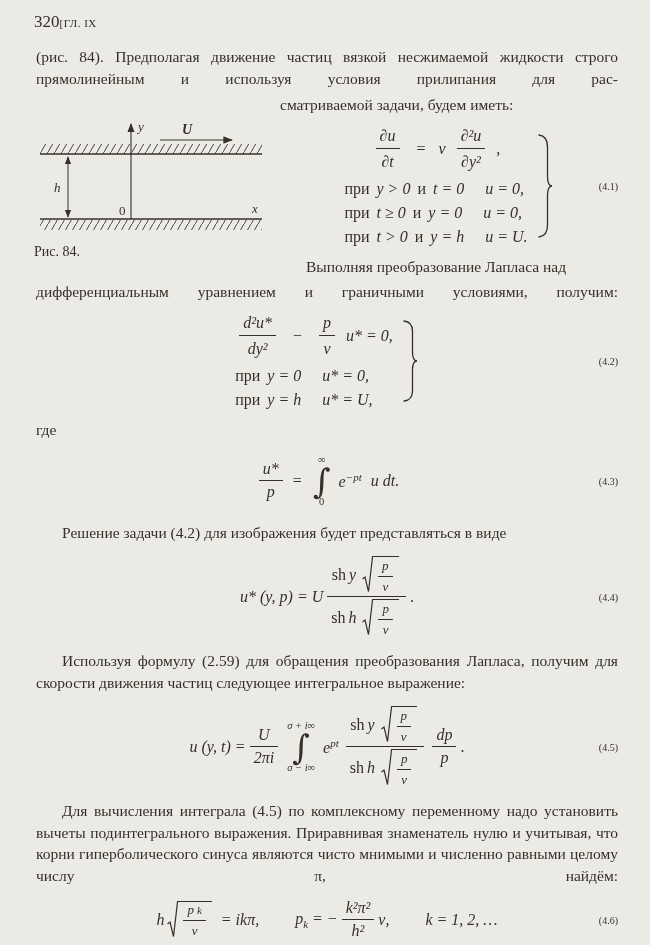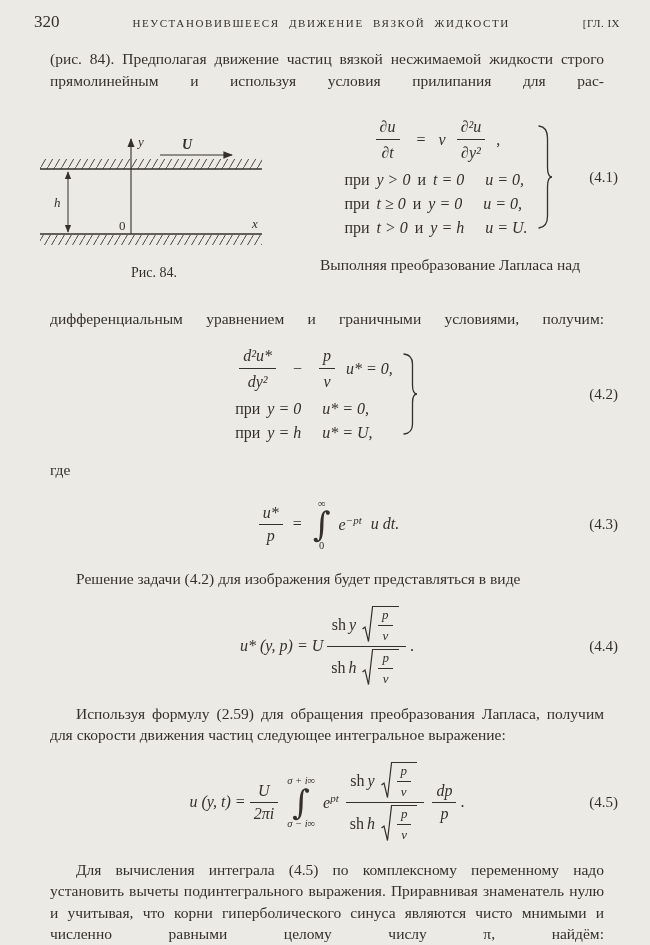--- a/index.html
+++ b/index.html
@@ -11,38 +11,38 @@
   }
   .page{padding:12px 30px 0 34px;position:relative}
 
   
   .header{display:flex;align-items:baseline;margin-bottom:14px}
   .pagenum{font-size:17px}
   .running{flex:1;text-align:center;font-size:11px;letter-spacing:1.6px;word-spacing:5px}
   .chap{font-size:11px;letter-spacing:.5px}
 
   
-  p.body{font-size:15.5px;line-height:21.5px;text-align:justify;margin:16px}
+  p.body{font-size:15.5px;line-height:21.5px;text-align:justify;margin:2px}
   .indent{text-indent:26px}
   .jlast{text-align-last:justify}
 
   
   .fig-row{display:flex;margin-top:3px}
   .figure{flex:0 0 240px;width:240px;margin:0;padding-top:24px}
-  .caption{text-align:center;font-size:14px;margin-top:6px}
+  .caption{text-align:left;font-size:14px;}
   .right-col{flex:1;padding-left:4px}
   svg text{font-family:inherit;fill:#35302a}
   .svglbl{font-size:13px}
   .itxt{font-style:italic}
   .btxt{font-weight:bold;font-style:italic;font-size:14px}
 
   
   .eq,.eqsys{position:relative;display:flex;align-items:center;justify-content:center;font-size:16px;margin:13px 0}
   .eqsys{margin:9px 0}
-  .eqnum{position:absolute;right:2px;top:50%;transform:translateY(-50%);font-size:15px;font-style:normal}
+  .eqnum{position:absolute;right:2px;top:50%;transform:translateY(-50%);font-size:10px;font-style:normal}
   .it{font-style:italic}
   .fn{font-style:normal}
   .op{margin:0 6px}
   .gapL{margin-left:36px}
   .gapS{margin-left:6px}
 
   .frac{display:inline-flex;flex-direction:column;align-items:stretch;text-align:center;margin:0 4px}
   .frac>.num{border-bottom:1px solid #35302a;padding:0 4px 2px;display:flex;justify-content:center;align-items:center;gap:3px}
   .frac>.den{padding:2px 4px 0;display:flex;justify-content:center;align-items:center;gap:3px}
   .frac.small{font-size:13px;margin:0 1px}
@@ -64,21 +64,20 @@
   .radsvg{width:11px;height:37px;flex:0 0 11px;margin-right:-1px}
   .radicand{border-top:1.2px solid #35302a;padding:1px 5px 0;display:flex;align-items:center;height:36px}
 </style>
 </head>
 <body>
 
 <div class="page">
 
   <div class="header">
     <span class="pagenum">320</span>
-    <span class="running">НЕУСТАНОВИВШЕЕСЯ ДВИЖЕНИЕ ВЯЗКОЙ ЖИДКОСТИ</span>
     <span class="chap">[ГЛ. IX</span>
   </div>
 
   <p class="body jlast">(рис. 84). Предполагая движение частиц вязкой несжимаемой жидкости строго прямолинейным и используя условия прилипания для рас-</p>
 
   <div class="fig-row">
     <figure class="figure">
       <svg width="236" height="124" viewBox="0 0 236 124">
         <defs>
           <pattern id="hat" width="7" height="12" patternUnits="userSpaceOnUse">
@@ -98,20 +97,21 @@
         <text x="20" y="76" class="svglbl itxt">h</text>
         <line x1="6" y1="103" x2="228" y2="103" stroke="#35302a" stroke-width="1.3"></line>
         <text x="85" y="99" class="svglbl">0</text>
         <text x="218" y="97" class="svglbl itxt">x</text>
         <rect x="6" y="104" width="222" height="10" fill="url(#hat)"></rect>
       </svg>
       <figcaption class="caption">Рис. 84.</figcaption>
     </figure>
 
     <div class="right-col">
+      <p class="body">сматриваемой задачи, будем иметь:</p>
 
       <div class="eqsys">
         <div class="syslines">
           <div class="sysrow rowcenter">
             <span class="frac">
                 <span class="num it">∂u</span>
                 <span class="den it">∂t</span>
               </span>
             <span class="op">=</span>
             <span class="it">ν</span>

